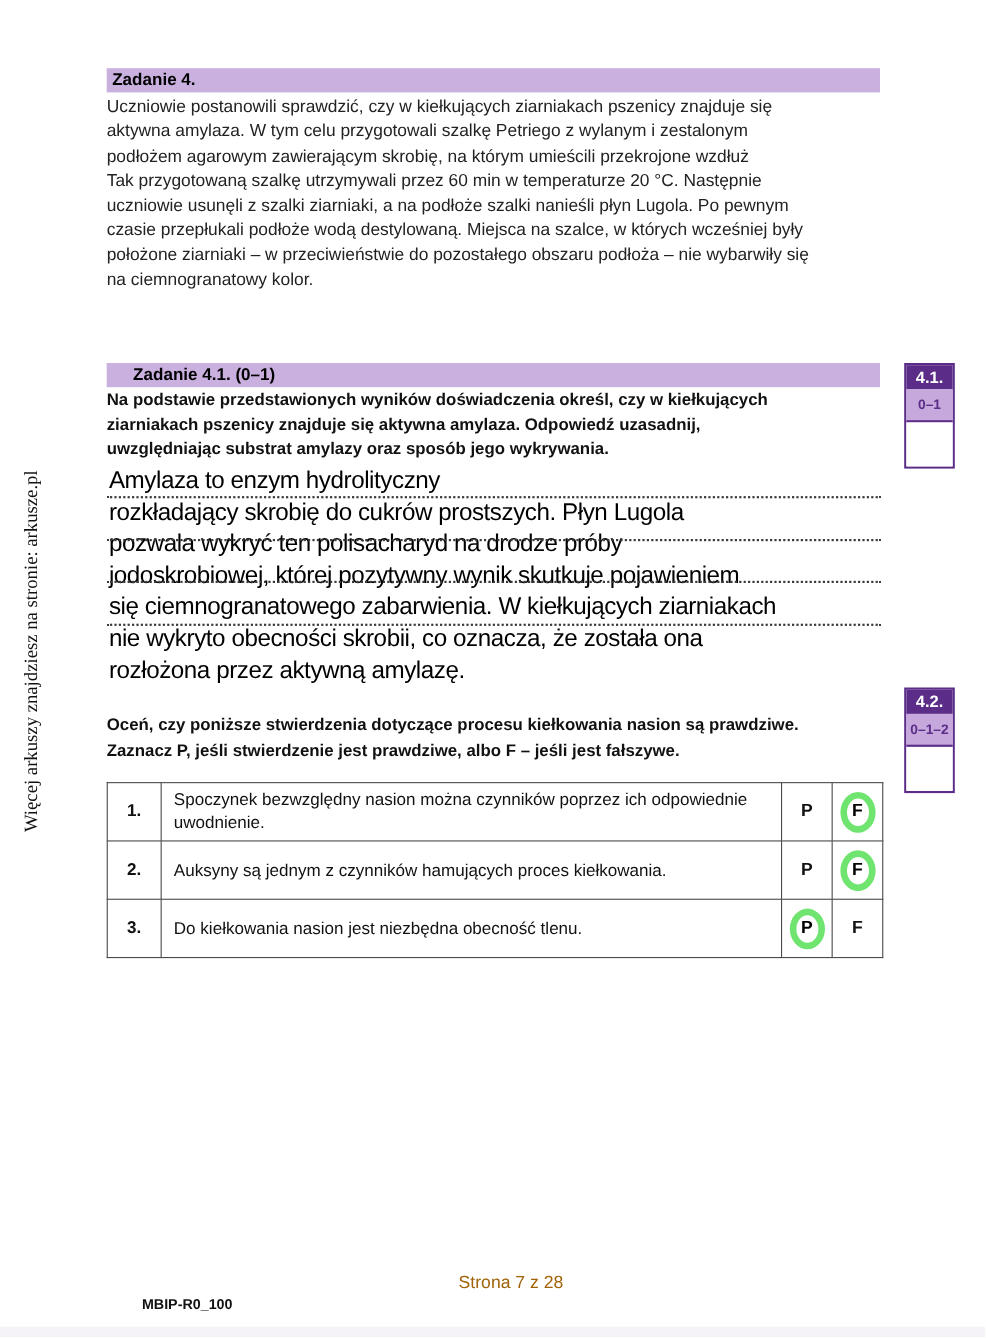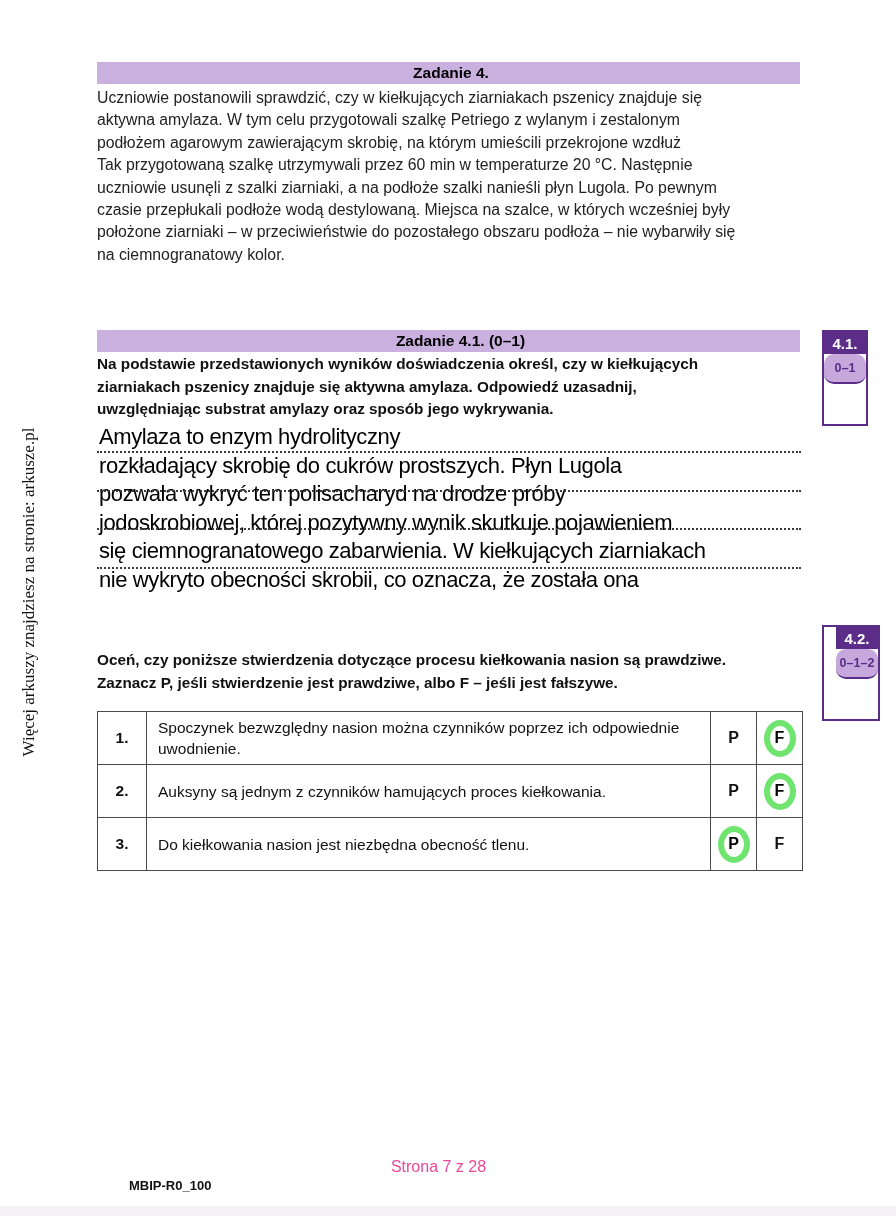--- a/index.html
+++ b/index.html
@@ -2,21 +2,21 @@
 <html style="--lavender: #cab0df; --dark-purple: #5b2d88; --light-purple: #c6a8dc; --green: #6fe46f;"><head>
 <meta charset="utf-8">
 <style>
   html,body{margin:0;padding:0;background:#ffffff;}
   .page{position:relative;width:896px;height:1216px;background:#ffffff;
         font-family:"Liberation Sans",sans-serif;color:#1c1c1c;overflow:hidden;}
 
   
   .bar{position:absolute;left:97px;width:703px;height:22px;background:var(--lavender);
        font-weight:bold;font-size:15.5px;line-height:22px;padding-left:5px;
-       box-sizing:border-box;color:#000;text-align:center;}
+       box-sizing:border-box;color:#000;}
   #bar4{top:62px;} #bar41{top:330px;padding-left:24px;} #bar42{top:625px;}
 
   
   .para{position:absolute;left:97px;width:712px;font-size:15.8px;line-height:22.4px;color:#222;}
   #para4{top:87px;}
   .para .line{white-space:nowrap;}
 
   
   .qlines{position:absolute;left:97px;width:712px;font-weight:bold;font-size:15.3px;
           line-height:22.5px;color:#111;}
@@ -35,35 +35,35 @@
   .tf-table td.num{width:49px;text-align:center;font-weight:bold;}
   .tf-table td.stmt{width:564px;padding:4px 11px;line-height:21px;}
   .tf-table td.pf{width:46px;text-align:center;font-weight:bold;font-size:16px;}
   .ring{display:inline-flex;align-items:center;justify-content:center;
         width:20px;height:25px;border:6px solid var(--green);border-radius:50%;
         font-weight:bold;font-size:16px;color:#000;}
 
   
   .score-box{position:absolute;left:822px;width:42px;border:2px solid var(--dark-purple);
              box-sizing:content-box;background:#fff;}
-  #sb41{top:330px;} #sb42{top:625px;padding-left:12px;}
+  #sb41{top:330px;} #sb42{top:625px;}
   .sb-head{height:22px;background:var(--dark-purple);color:#fff;font-weight:bold;font-size:15px;
            display:flex;align-items:center;justify-content:center;}
   .sb-range{height:28px;background:var(--light-purple);color:var(--dark-purple);font-weight:bold;
             font-size:12.5px;display:flex;align-items:center;justify-content:center;
-            border-bottom:2px solid var(--dark-purple);border-radius:10px;}
+            border-bottom:2px solid var(--dark-purple);}
   .sb-empty{height:40px;background:#fff;}
 
   
   .side-text{position:absolute;left:29px;top:592px;transform:translate(-50%,-50%) rotate(-90deg);
              transform-origin:center;font-family:"Liberation Serif",serif;font-size:17px;
              white-space:nowrap;color:#111;}
 
   
-  .footer-page{position:absolute;left:87px;top:1158px;width:703px;text-align:center;font-size:16px;color:#ec4899;}
+  .footer-page{position:absolute;left:113px;top:1158px;width:703px;text-align:center;font-size:16px;color:#a16207;}
   .footer-code{position:absolute;left:90px;top:1178px;font-weight:bold;font-size:13px;color:#111;margin-left:39px;}
   .bottom-strip{position:absolute;left:0;top:1206px;width:896px;height:10px;background:#f5f3f8;}
 </style>
 </head>
 <body>
 
 <div class="page">
 
   <div class="side-text">Więcej arkuszy znajdziesz na stronie: arkusze.pl</div>
 
@@ -86,20 +86,21 @@
       <div class="line">uwzględniając substrat amylazy oraz sposób jego wykrywania.</div>
     </div>
 
   <div class="answer">
       <div class="ans-line">Amylaza to enzym hydrolityczny</div>
       <div class="ans-line">rozkładający skrobię do cukrów prostszych. Płyn Lugola</div>
       <div class="ans-line">pozwala wykryć ten polisacharyd na drodze próby</div>
       <div class="ans-line">jodoskrobiowej, której pozytywny wynik skutkuje pojawieniem</div>
       <div class="ans-line">się ciemnogranatowego zabarwienia. W kiełkujących ziarniakach</div>
       <div class="ans-line">nie wykryto obecności skrobii, co oznacza, że została ona</div>
+      <div class="ans-line">rozłożona przez aktywną amylazę.</div>
     </div>
   <div class="dotline" style="top:451px"></div>
   <div class="dotline" style="top:490px"></div>
   <div class="dotline" style="top:528px"></div>
   <div class="dotline" style="top:567px"></div>
 
   <div class="score-box" id="sb41">
     <div class="sb-head">4.1.</div>
     <div class="sb-range">0–1</div>
     <div class="sb-empty"></div>

